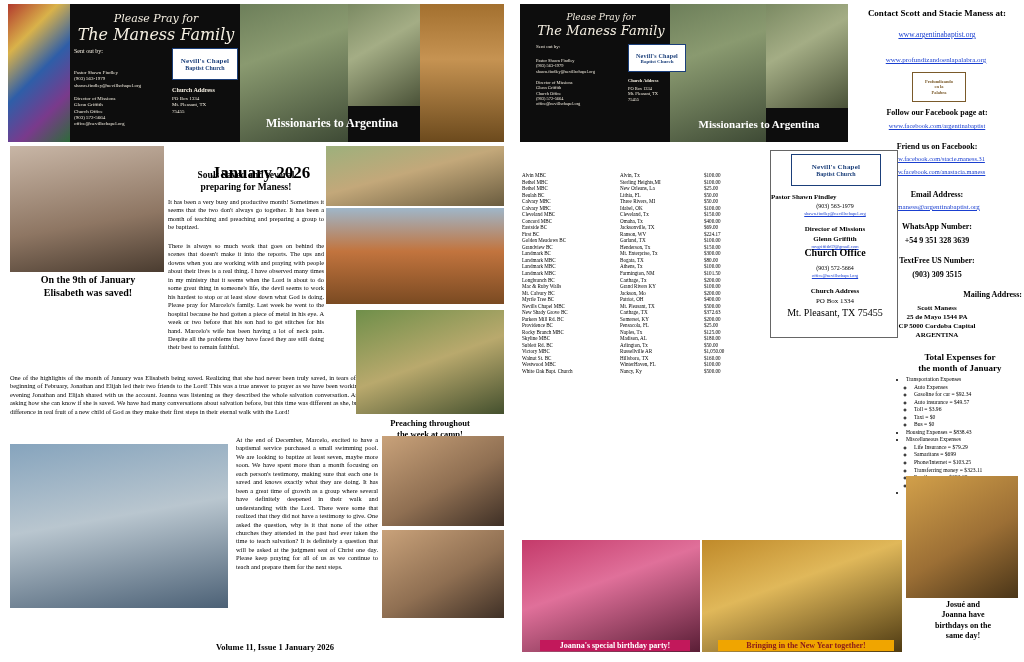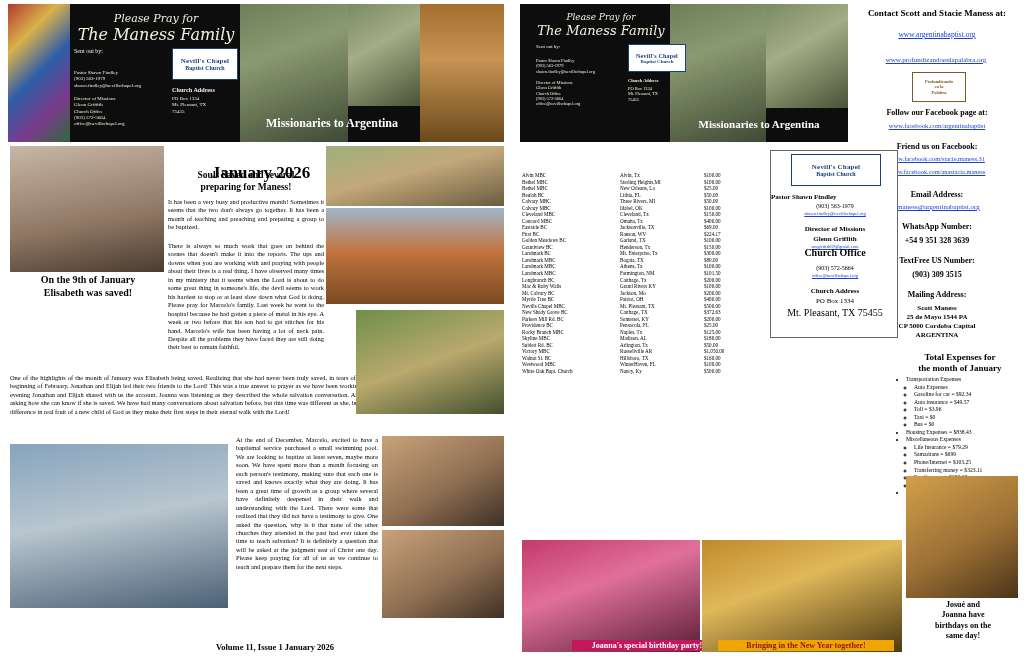--- a/index.html
+++ b/index.html
@@ -152,20 +152,22 @@
     <div class="ph p-group" style="left:326px;top:146px;width:178px;height:60px;"></div>
     <div class="ph p-building" style="left:326px;top:208px;width:178px;height:96px;"></div>
 
     <div class="txt body-txt" style="position:absolute;left:168px;top:198px;width:156px;">It has been a very busy and productive month!  Sometimes it seems that the two don't always go together.  It has been a month of teaching and preaching and preparing a group to be baptized.</div>
     <div class="txt body-txt" style="position:absolute;left:168px;top:242px;width:156px;">
       <span>There is always so much work that goes on behind the scenes that doesn't make it into the reports.  The ups and downs when you are working with and praying with people about their lives is a real thing.  I have observed many times in my ministry that it seems when the Lord is about to do some great thing in someone's life, the devil seems to work his hardest to stop or at least slow down what God is doing.  Please pray for Marcelo's family. Last week he went to the hospital because he had gotten a piece of metal in his eye. A week or two before that his son had to get stitches for his hand.  Marcelo's wife has been having a lot of neck pain. Despite all the problems they have faced they are still doing their best to remain faithful.</span>
     </div>
     <div class="txt body-txt" style="position:absolute;left:10px;top:374px;width:494px;">One of the highlights of the month of January was Elisabeth being saved.   Realizing that she had never been truly saved, in tears of repentance, she asked the Lord to save her! Then at the beginning of February, Jonathan and Elijah led their two friends to the Lord!  This was a true answer to prayer as we have been working with these two young men for several years!  Later that evening Jonathan and Elijah shared with us the account. Joanna was listening as they described the whole salvation conversation. After they finished sharing, Joanna came to my wife and I asking how she can know if she is saved. We have had many conversations about salvation before, but this time was different as she, brokenheartedly, prayed to receive Christ!  It is amazing the difference in real fruit of a new child of God as they make their first steps in their eternal walk with the Lord!</div>
 
     <div class="ph p-camp" style="left:356px;top:310px;width:148px;height:104px;"></div>
+    <div class="caption-sm" style="left:352px;top:418px;width:156px;white-space:pre-line;line-height:1.25;">Preaching throughout
+the week at camp!</div>
 
     <div class="ph p-baptism" style="left:10px;top:444px;width:218px;height:164px;"></div>
 
     <div class="txt body-txt" style="position:absolute;left:236px;top:436px;width:142px;">At the end of December, Marcelo, excited to have a baptismal service purchased a small swimming pool. We are looking to baptize at least seven, maybe more soon. We have spent more than a month focusing on each person's testimony, making sure that each one is saved and knows exactly what they are doing. It has been a great time of growth as a group where several have definitely deepened in their walk and understanding with the Lord.  There were some that realized that they did not have a testimony to give.  One asked the question, why is it that none of the other churches they attended in the past had ever taken the time to teach salvation? It is definitely a question that will be asked at the judgment seat of Christ one day. Please keep praying for all of us as we continue to teach and prepare them for the next steps.</div>
 
     <div class="ph p-kids" style="left:382px;top:436px;width:122px;height:90px;"></div>
     <div class="ph p-kids" style="left:382px;top:530px;width:122px;height:88px;"></div>
 
     <div class="volume" style="left:150px;top:642px;width:250px;">Volume 11,  Issue 1  January  2026</div>
   </div>
@@ -221,21 +223,21 @@
 
     <div class="contact-head" style="left:340px;top:190px;width:170px;font-size:8px;">Email Address:</div>
     <a class="r-line link" style="left:336px;top:203px;width:178px;font-size:7px;" href="#">smaness@argentinabaptist.org</a>
 
     <div class="contact-head" style="left:340px;top:222px;width:170px;font-size:8px;">WhatsApp Number:</div>
     <div class="r-line bold" style="left:336px;top:236px;width:178px;font-size:8px;">+54 9 351 328 3639</div>
 
     <div class="contact-head" style="left:340px;top:256px;width:170px;font-size:8px;">TextFree US Number:</div>
     <div class="r-line bold" style="left:336px;top:270px;width:178px;font-size:8px;">(903) 309 3515</div>
 
-    <div class="contact-head" style="left:340px;top:290px;width:170px;font-size:8px;">Mailing Address:</div>
+    <div class="contact-head" style="left:340px;top:290px;width:170px;font-size:8px;text-align:right;">Mailing Address:</div>
     <div class="r-line bold" style="left:336px;top:304px;width:178px;font-size:7px;white-space:pre-line;line-height:1.3;">Scott Maness
 25 de Mayo 1544 PA
 CP 5000 Cordoba Capital
 ARGENTINA</div>
 
 
     <div style="position:absolute;left:258px;top:150px;width:128px;height:188px;border:1px solid #666;background:#fff;">
       <div class="logo-box" style="position:absolute;left:20px;top:3px;width:90px;height:32px;">
         <div class="logo-name">Nevill's Chapel</div>
         <div class="logo-sub">Baptist Church</div>
@@ -379,21 +381,21 @@
               <li>Phone/Internet = $103.25</li>
               <li>Transferring money = $323.11</li>
               <li>Family camp = $393.60</li>
               <li>Ink for printer = $8.84</li>
             </ul></li>
           <li>Meeting place expenses = $168.40</li>
         </ul>
     </div>
 
     <div class="ph p-party" style="left:10px;top:540px;width:178px;height:112px;"></div>
-    <div class="ribbon" style="left:28px;top:640px;width:150px;margin-left:32px;">Joanna's special birthday party!</div>
+    <div class="ribbon" style="left:28px;top:640px;width:150px;">Joanna's special birthday party!</div>
 
     <div class="ph p-newyear" style="left:190px;top:540px;width:200px;height:112px;"></div>
     <div class="ribbon ribbon-gold" style="left:206px;top:640px;width:176px;">Bringing in the New Year together!</div>
 
     <div class="ph p-cake" style="left:394px;top:476px;width:112px;height:122px;"></div>
     <div class="caption-sm" style="left:392px;top:600px;width:118px;white-space:pre-line;line-height:1.3;font-size:8px;">Josué and
 Joanna have
 birthdays on the
 same day!</div>
 

